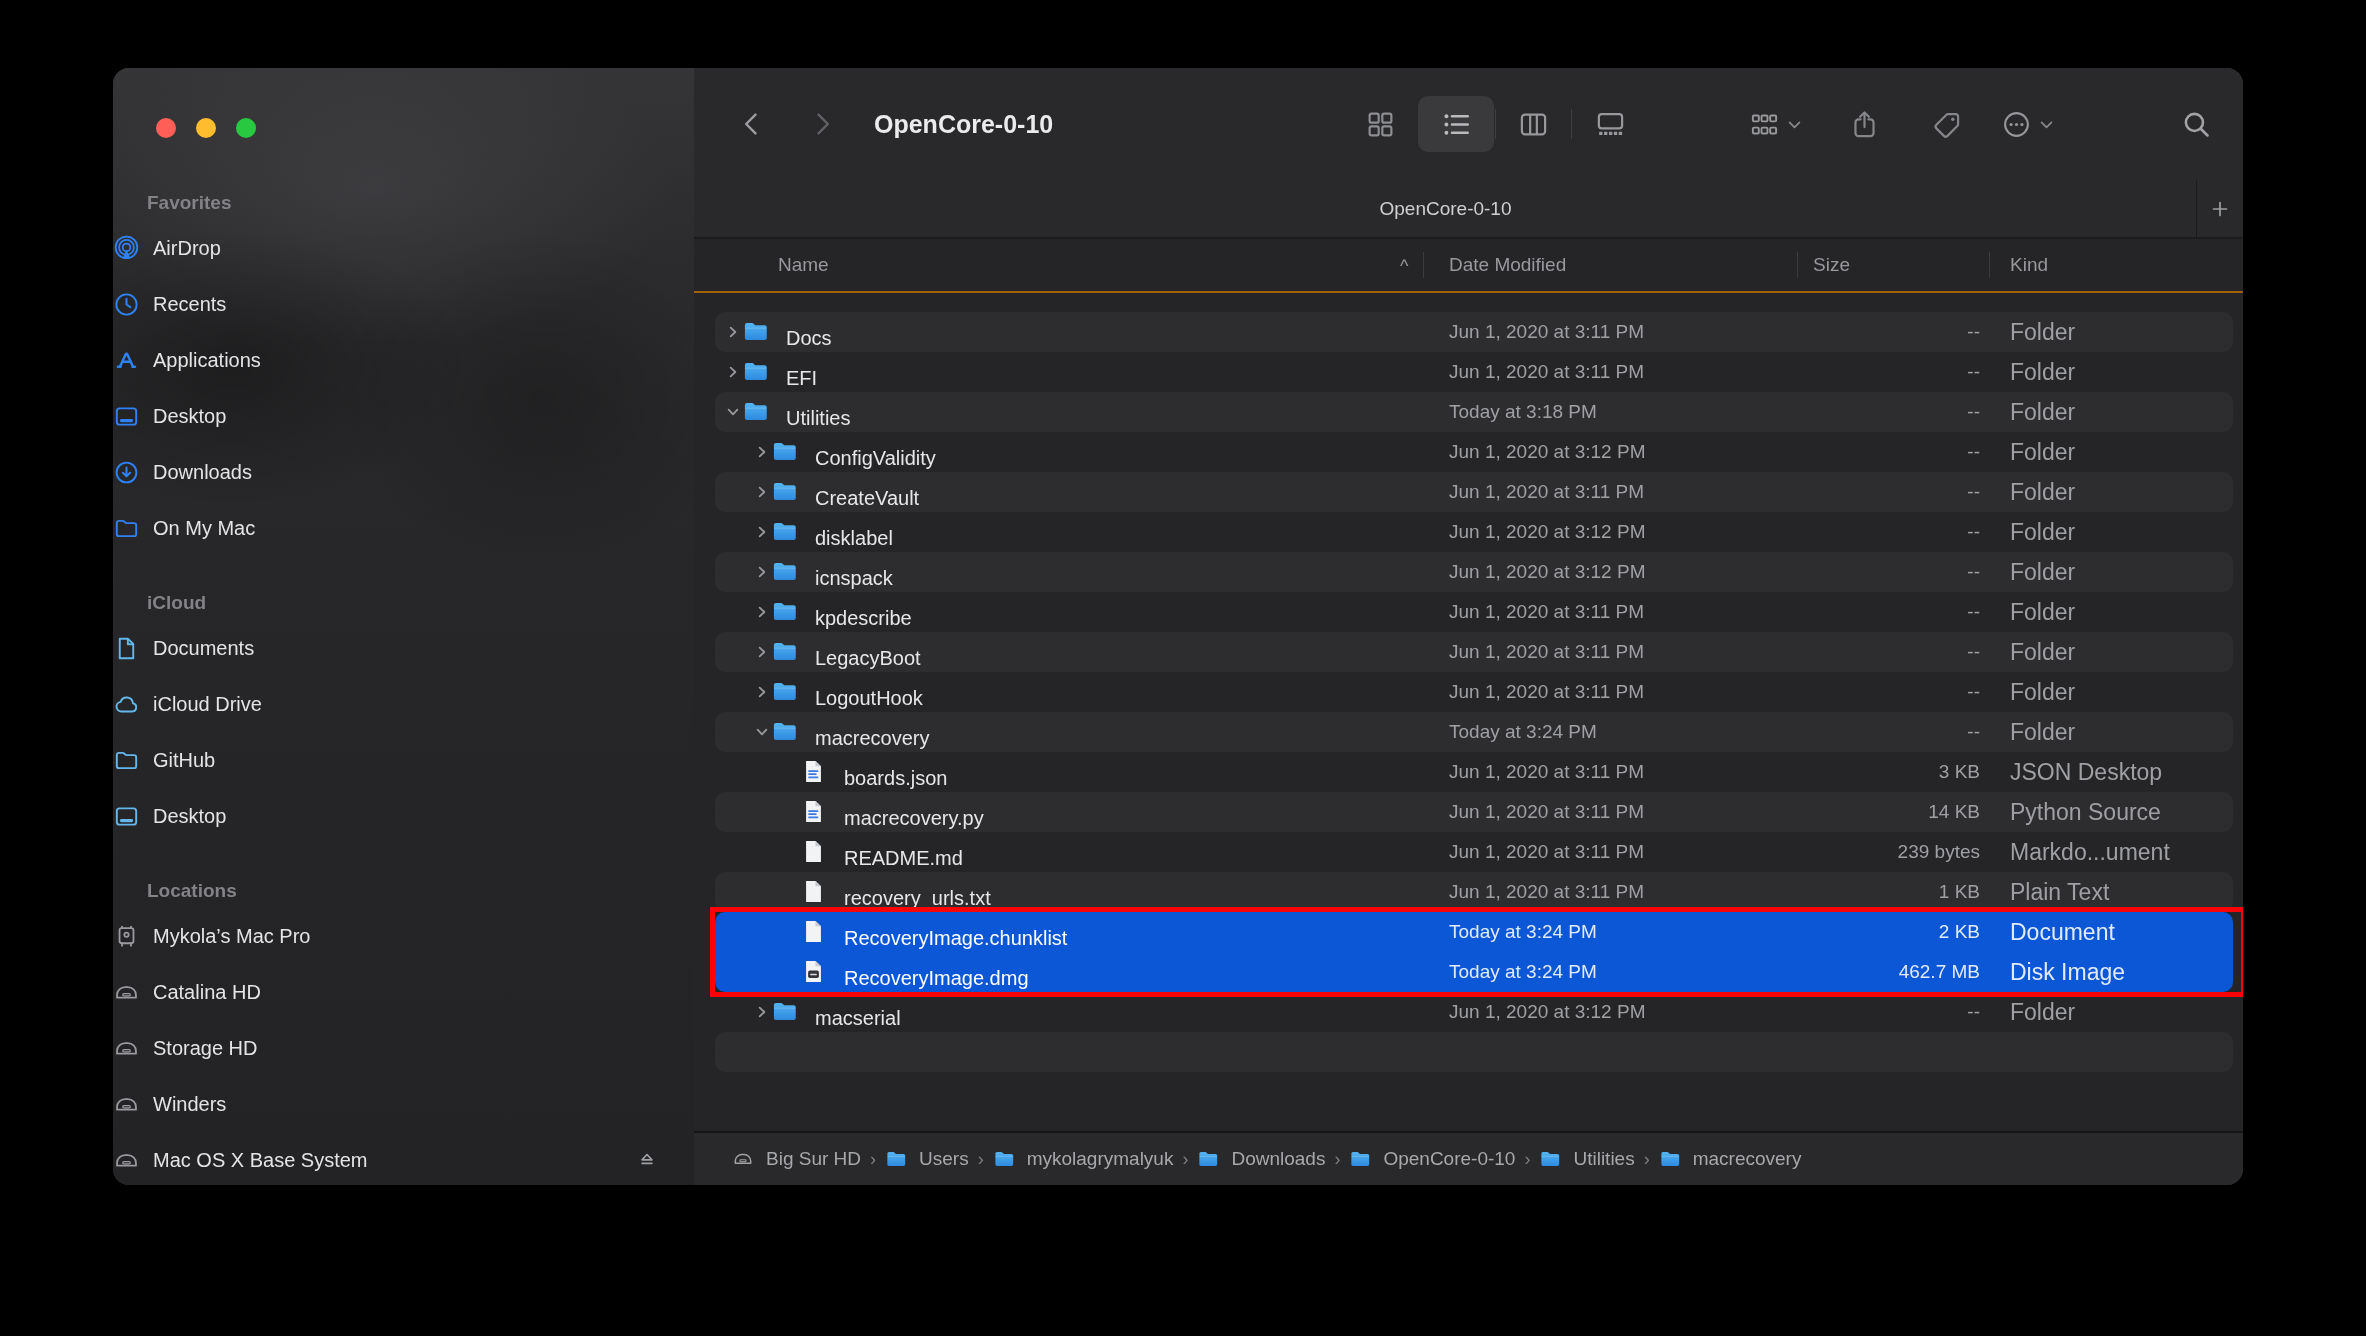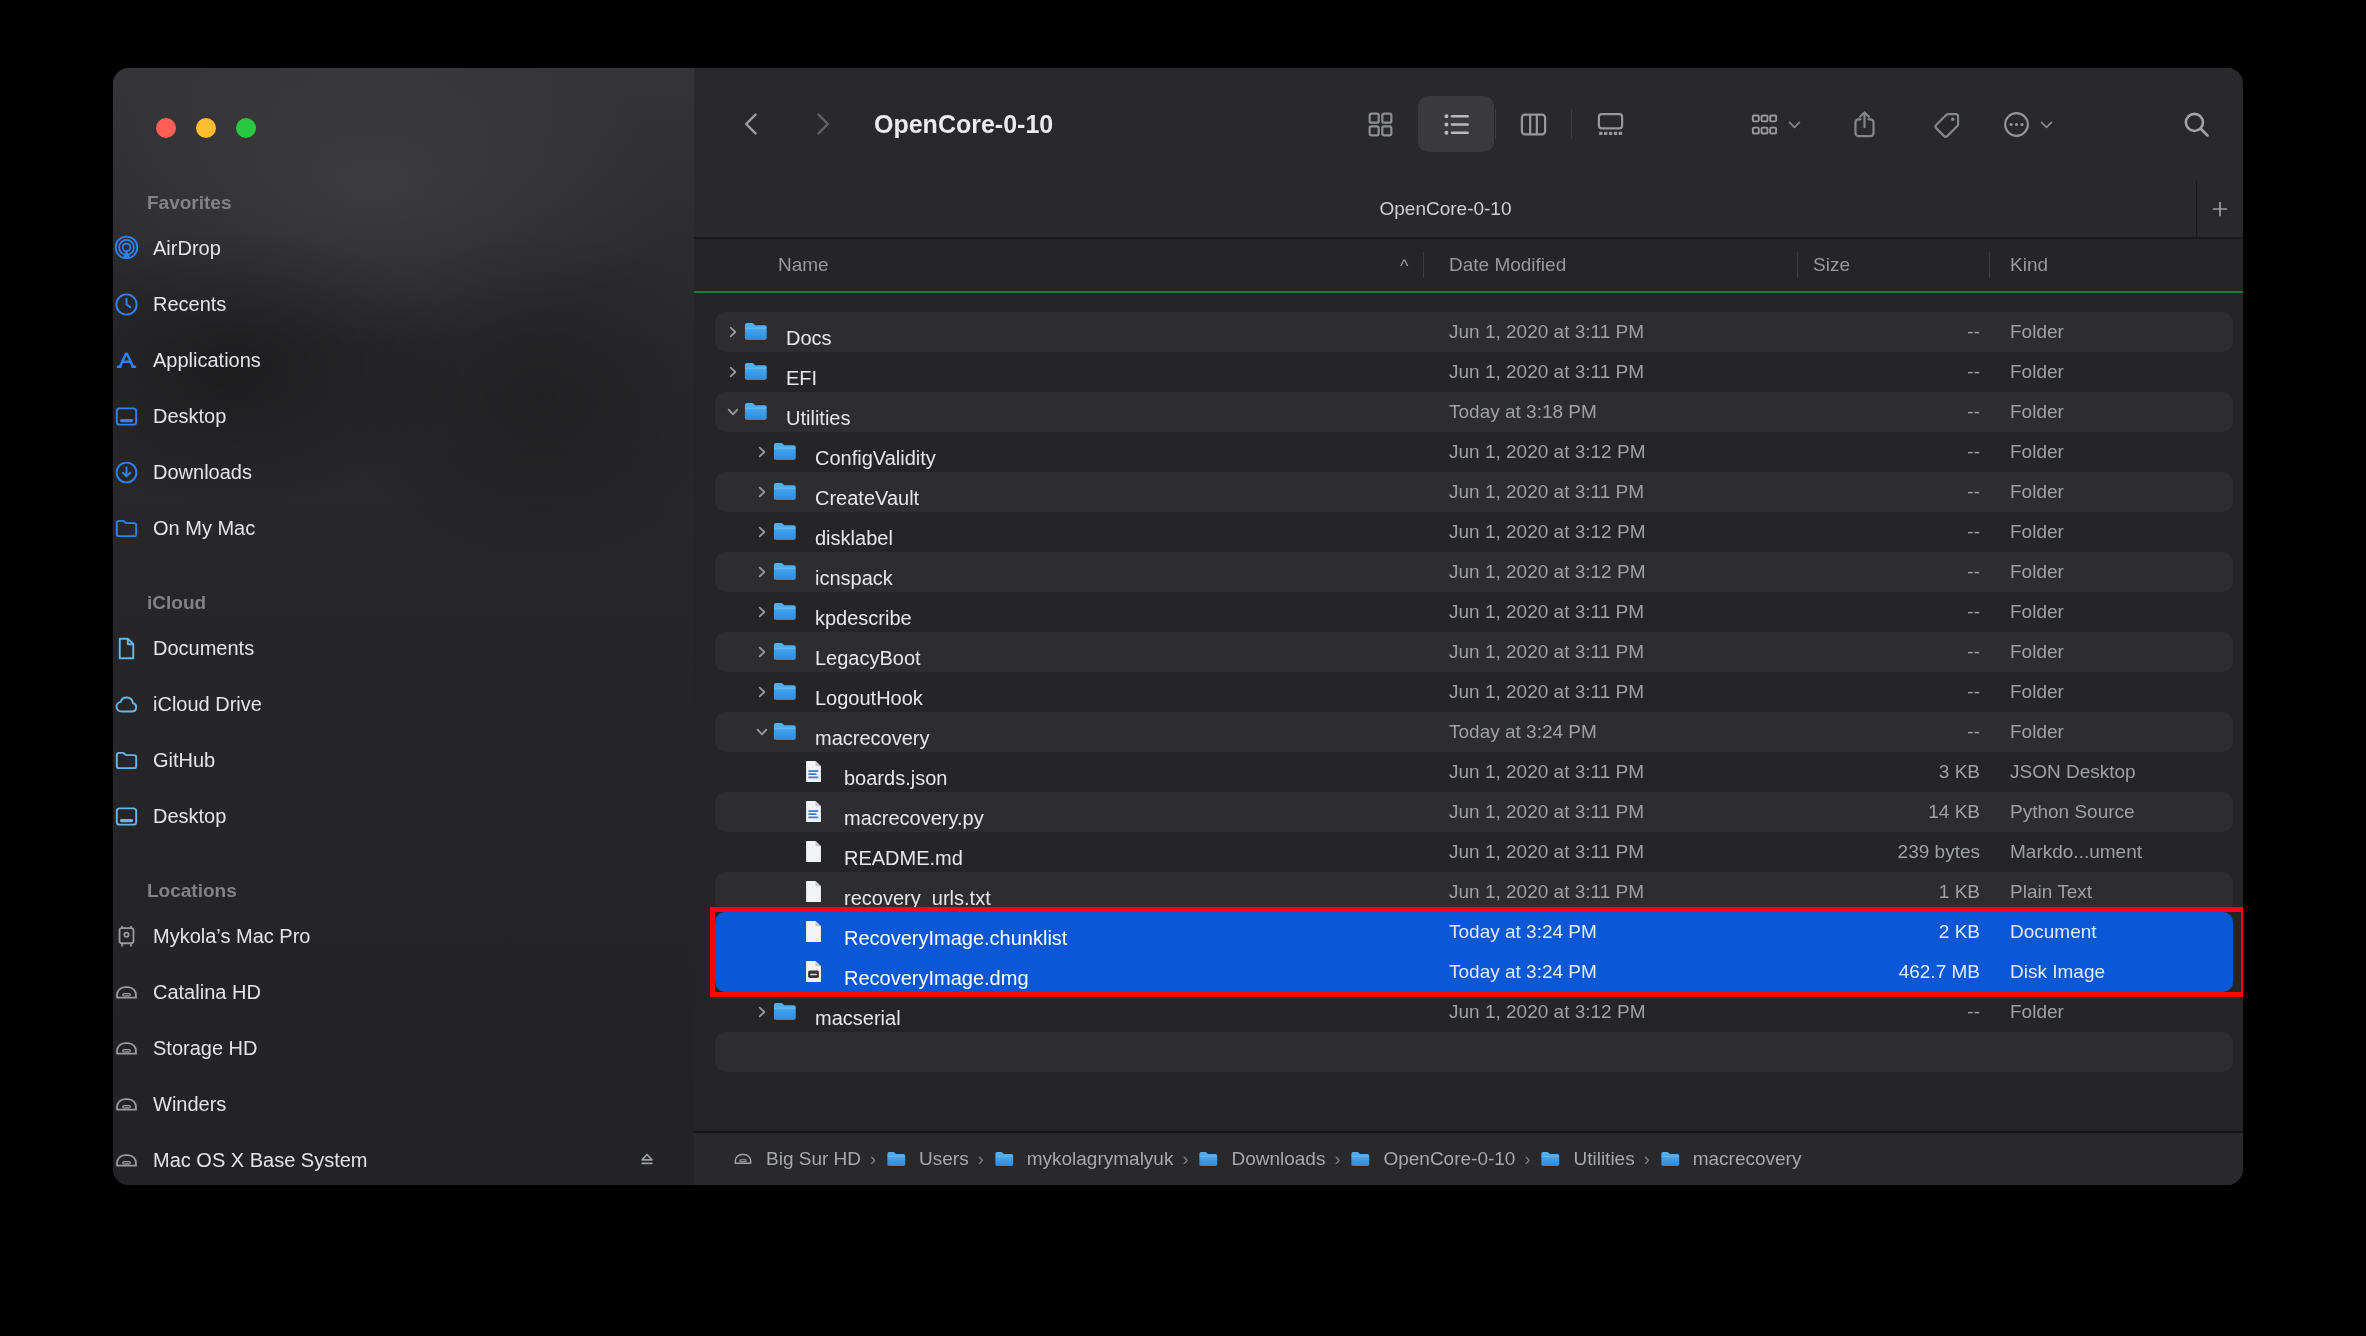--- a/index.html
+++ b/index.html
@@ -33,21 +33,21 @@
   .win-title{position:absolute;left:180px;top:0;height:112px;line-height:112px;font-size:25px;font-weight:700;color:#ebebed;}
   .tdiv{position:absolute;top:41px;width:1px;height:30px;background:#3e3e41;}
   
   .tabbar{position:relative;height:57px;flex:0 0 auto;border-bottom:2px solid #1b1b1d;}
   .tab-label{position:absolute;left:0;right:46px;top:0;height:57px;line-height:57px;text-align:center;
     font-size:19px;color:#cfcfd2;}
   .newtab{position:absolute;right:0;top:0;width:46px;height:57px;border-left:1px solid #1b1b1d;
     display:flex;align-items:center;justify-content:center;color:#9d9ea1;}
   .newtab .ic{width:22px;height:22px;}
   
-  .colheader{position:relative;height:52px;flex:0 0 auto;background:#252527;border-bottom:2px solid #15803d;
+  .colheader{position:relative;height:52px;flex:0 0 auto;background:#252527;border-bottom:2px solid #a16207;
     font-size:19px;color:#98989d;}
   .ch{position:absolute;top:0;height:52px;line-height:52px;}
   .ch-div{position:absolute;top:13px;width:1px;height:26px;background:#3c3c3f;}
   .sortcaret{position:absolute;left:706px;top:0;height:52px;line-height:54px;font-size:18px;color:#98989d;}
   
   .rows{position:relative;flex:1 1 auto;background:#252527;padding-top:19px;overflow:hidden;}
   .row{position:relative;height:40px;margin:0 10px 0 21px;border-radius:10px;font-size:20px;color:#e7e7e9;}
   .row.striped{background:#2d2d30;}
   .row.selected{background:var(--sel,#0b57d6);border-radius:0;color:#fff;}
   .row.selected.selfirst{border-radius:10px 10px 0 0;}
@@ -55,21 +55,21 @@
   .disc{position:absolute;top:13px;width:14px;height:14px;color:#9b9b9f;}
   .disc svg{width:14px;height:14px;display:block;}
   .disc.down svg{transform:rotate(90deg);}
   .row .fic{position:absolute;top:6px;width:27px;height:27px;}
   .row .nm{position:absolute;top:6px;height:40px;line-height:40px;white-space:nowrap;margin-left:8px;}
   .row.d1 .disc{left:11px}.row.d1 .fic{left:27px}.row.d1 .nm{left:63px}
   .row.d2 .disc{left:40px}.row.d2 .fic{left:56px}.row.d2 .nm{left:92px}
   .row.d3 .fic{left:85px}.row.d3 .nm{left:121px}
   .row .dt{position:absolute;left:734px;top:0;height:40px;line-height:40px;font-size:19px;color:#9fa0a4;white-space:nowrap;}
   .row .sz{position:absolute;left:1145px;width:120px;text-align:right;top:0;height:40px;line-height:40px;font-size:19px;color:#9fa0a4;white-space:nowrap;}
-  .row .kd{position:absolute;left:1295px;top:0;height:40px;line-height:40px;font-size:19px;color:#9fa0a4;white-space:nowrap;}
+  .row .kd{position:absolute;left:1295px;top:0;height:40px;line-height:40px;font-size:23px;color:#9fa0a4;white-space:nowrap;}
   .row.selected .dt,.row.selected .sz,.row.selected .kd{color:rgba(255,255,255,.88);}
   .annotation{position:absolute;left:16px;top:614px;width:1536px;height:90px;box-sizing:border-box;
     border:5px solid var(--ann,#f90408);z-index:5;pointer-events:none;}
   
   .pathbar{position:relative;height:52px;flex:0 0 auto;background:#29292b;border-top:2px solid #151517;
     display:flex;align-items:center;padding-left:38px;gap:9px;font-size:19px;color:#a7a8ab;}
   .crumb{display:flex;align-items:center;gap:12px;white-space:nowrap;}
   .crumb .ic{width:22px;height:22px;}
   .crumb .hddic{color:#a2a3a7;}
   .psep{color:#7e7f83;font-size:18px;}

